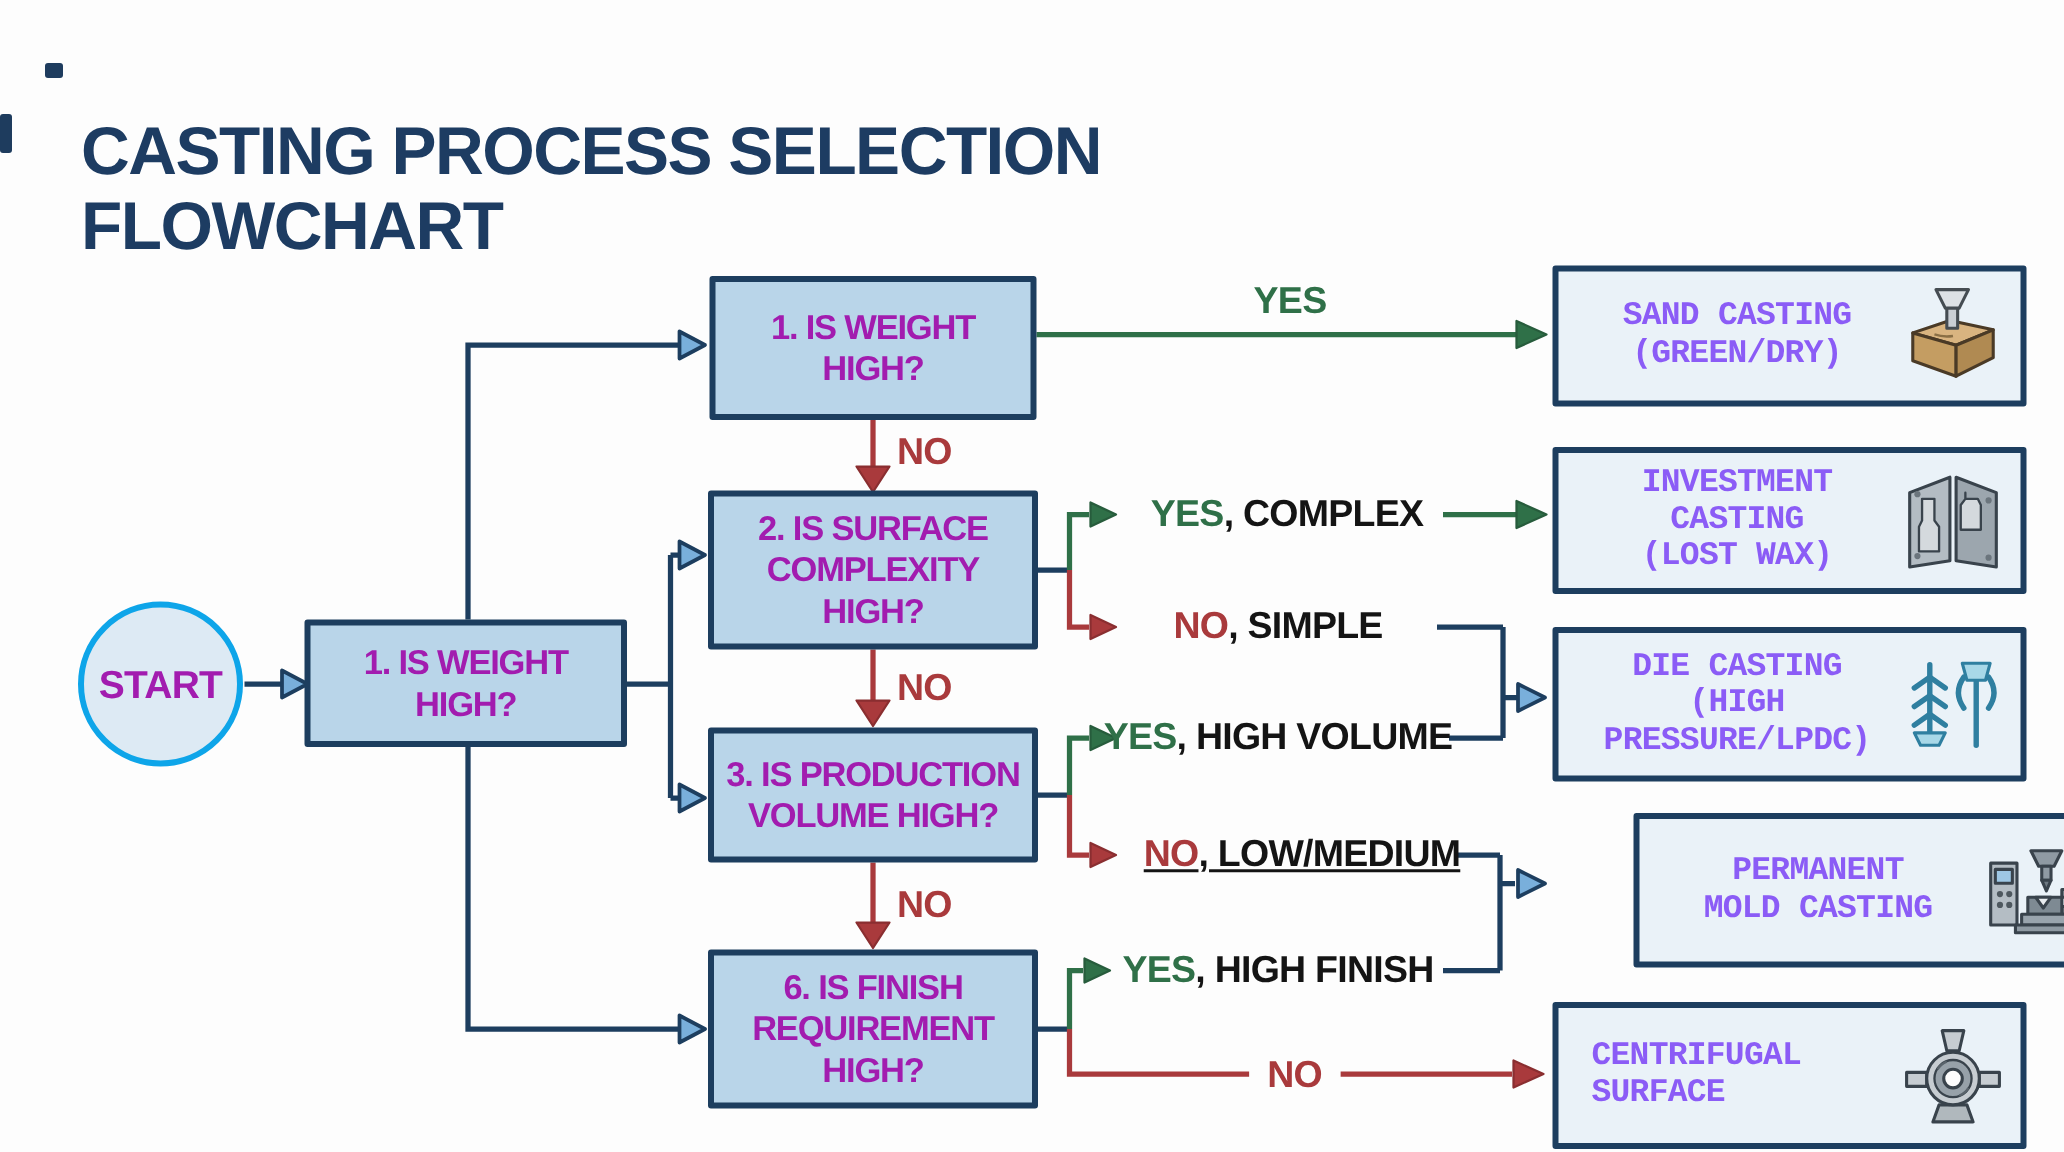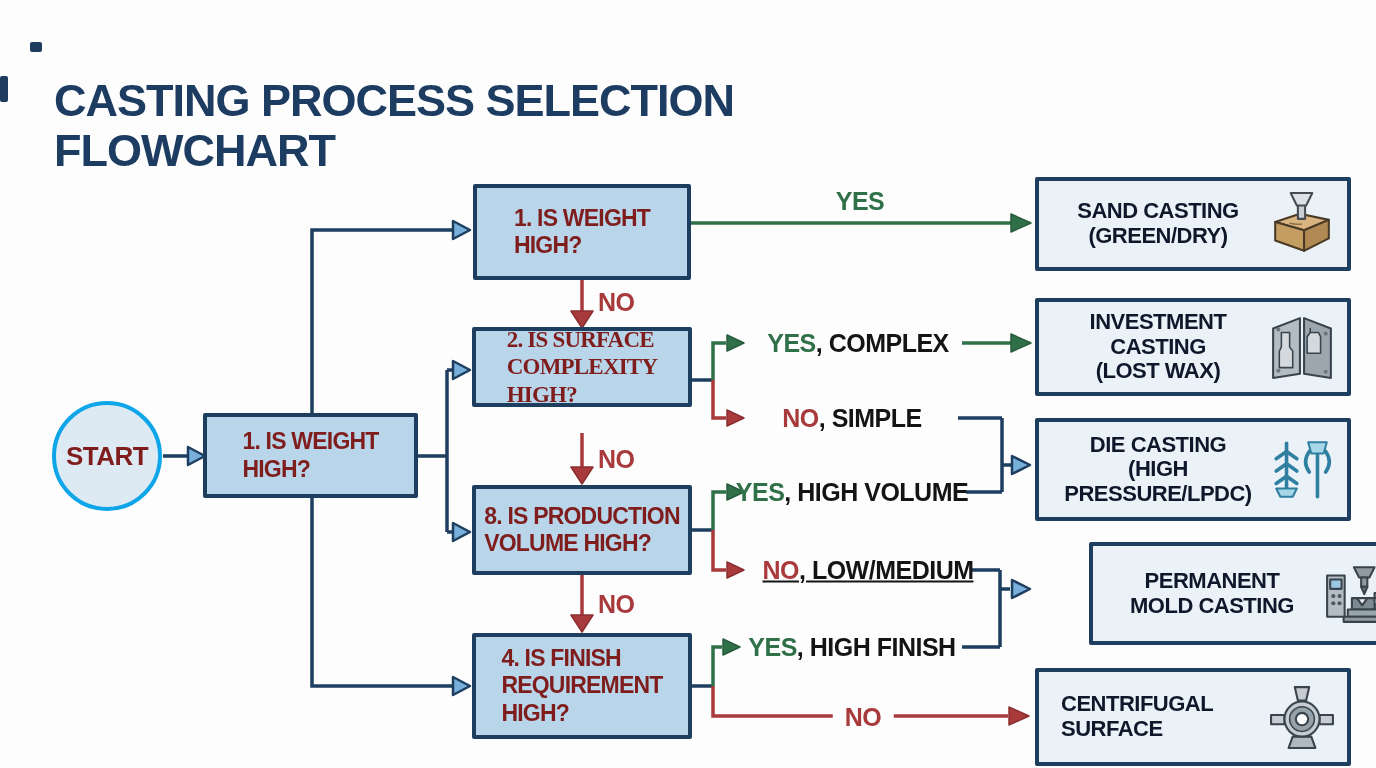--- a/index.html
+++ b/index.html
@@ -4,29 +4,29 @@
 <style>
   html,body{margin:0;padding:0;background:#fdfdfd;}
   .stage{position:relative;width:1376px;height:768px;background:#fdfdfd;overflow:hidden;
          font-family:"Liberation Sans","DejaVu Sans",sans-serif;margin-top:40px;}
   .artifact{position:absolute;background:#1e3c5e;border-radius:2px;}
   .title{position:absolute;left:54px;top:36px;width:820px;
          font-size:45px;font-weight:800;line-height:1.12;letter-spacing:-1px;
          color:#1d3c62;white-space:pre-line;}
   .wires{position:absolute;left:0;top:0;}
   .node{position:absolute;box-sizing:border-box;display:flex;align-items:center;justify-content:center;
-        font-weight:700;color:#7f1d1d;}
+        text-align:center;font-weight:700;color:#a21caf;}
   .start{border:4px solid #0ea5e9;border-radius:50%;background:#ddeaf4;
          font-size:26px;letter-spacing:-0.5px;}
   .dbox{border:4px solid #1d3e5f;background:#b9d5e9;border-radius:2px;
         font-size:23px;line-height:1.18;letter-spacing:-0.8px;white-space:pre-line;padding:0 2px;}
   .rbox{border:4px solid #1d3e5f;background:#eaf2f8;border-radius:2px;
         display:flex;align-items:center;justify-content:space-between;padding:0 12px 0 8px;}
   .rtext{flex:1;font-weight:700;font-size:22px;line-height:1.12;letter-spacing:-0.5px;
-         color:#0f172a;text-align:center;white-space:pre-line;}
+         color:#8b5cf6;text-align:center;white-space:pre-line;font-family:Liberation Mono, monospace;}
   .rtext.left{text-align:left;padding-left:14px;}
   .ricon{flex:0 0 auto;}
   .lbl{position:absolute;font-weight:700;font-size:25px;letter-spacing:-0.5px;color:#141414;white-space:nowrap;}
   .lbl .yes{color:#2f7048;}
   .lbl .no{color:#a93a3c;}
   .lbl.center{transform:translate(-50%,-50%);}
   .lbl.vmid{transform:translateY(-50%);}
   .lbl.green{color:#2f7048;}
   .lbl.red{color:#a93a3c;}
   .lbl.gap{background:#fdfdfd;padding:0 12px;}
@@ -96,26 +96,26 @@
   </svg>
 
   <div class="node start" style="left:52px;top:361px;width:110px;height:110px;">
     <span>START</span>
   </div>
 
   <div class="node dbox" style="left:203px;top:373px;width:215px;height:85px;">1. IS WEIGHT
 HIGH?</div>
   <div class="node dbox" style="left:473px;top:144px;width:218px;height:96px;">1. IS WEIGHT
 HIGH?</div>
-  <div class="node dbox" style="left:472px;top:287px;width:220px;height:80px;font-family:Liberation Serif, serif;">2. IS SURFACE
+  <div class="node dbox" style="left:472px;top:287px;width:220px;height:106px;">2. IS SURFACE
 COMPLEXITY
 HIGH?</div>
-  <div class="node dbox" style="left:472px;top:445px;width:220px;height:90px;">8. IS PRODUCTION
+  <div class="node dbox" style="left:472px;top:445px;width:220px;height:90px;">3. IS PRODUCTION
 VOLUME HIGH?</div>
-  <div class="node dbox" style="left:472px;top:593px;width:220px;height:106px;">4. IS FINISH
+  <div class="node dbox" style="left:472px;top:593px;width:220px;height:106px;">6. IS FINISH
 REQUIREMENT
 HIGH?</div>
 
   <div class="lbl center green" style="left:860px;top:161px;">YES</div>
   <div class="lbl vmid red" style="left:598px;top:262px;">NO</div>
   <div class="lbl vmid red" style="left:598px;top:419px;">NO</div>
   <div class="lbl vmid red" style="left:598px;top:564px;">NO</div>
 
   <div class="lbl center" style="left:858px;top:303px;"><span class="yes">YES</span><span>, COMPLEX</span></div>
 

